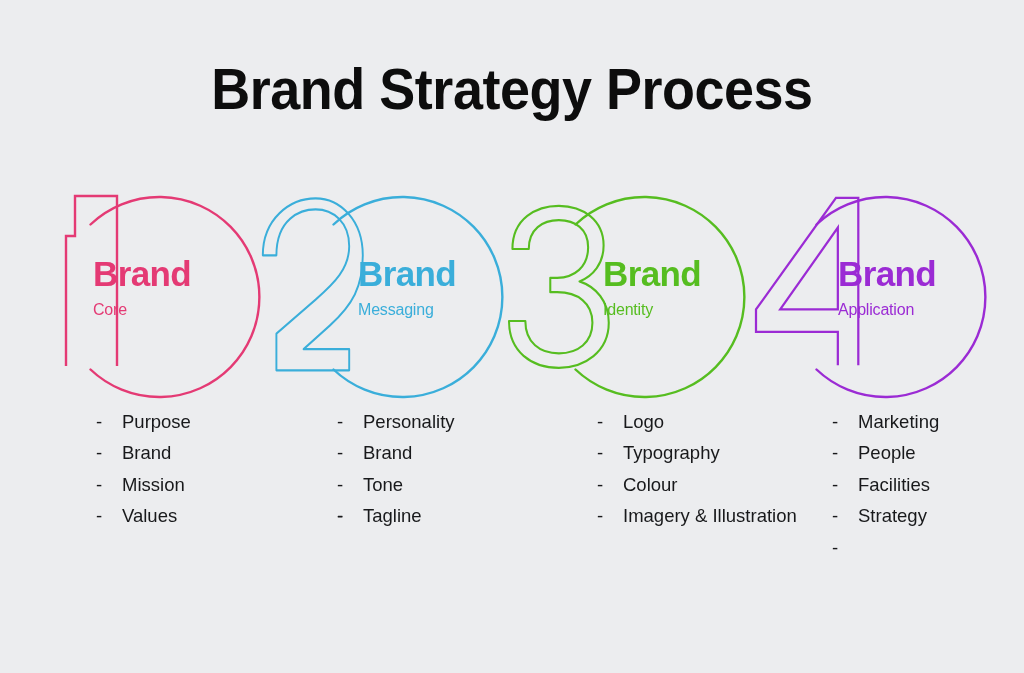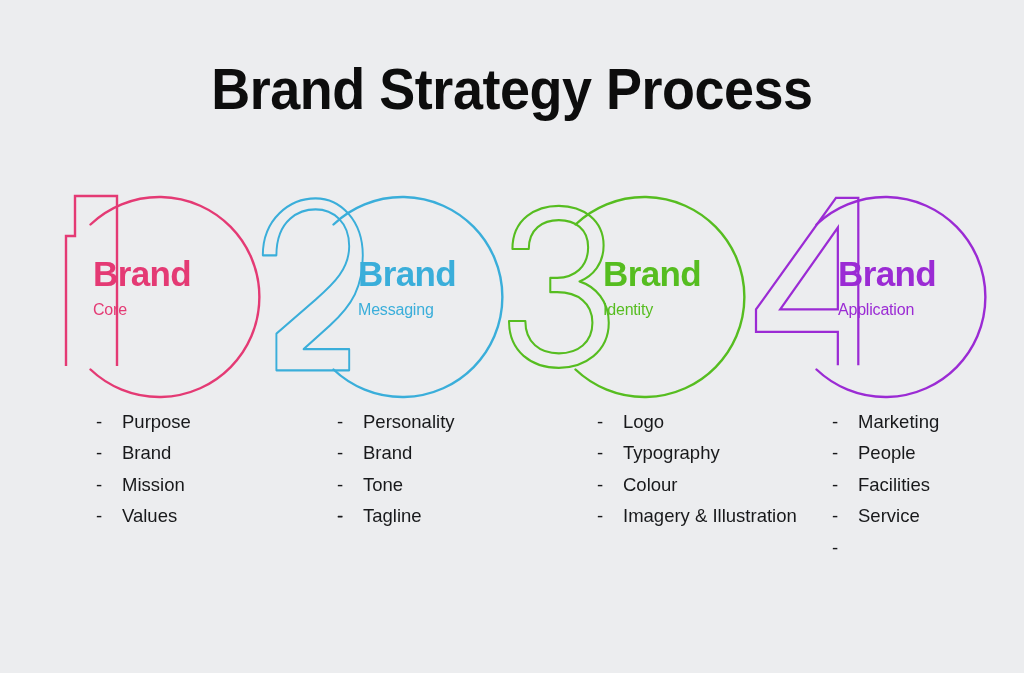--- a/index.html
+++ b/index.html
@@ -166,17 +166,17 @@
     </svg>
     <div class="stage-label">
       <div class="label-main" style="color: rgb(155, 43, 212);">Brand</div>
       <div class="label-sub" style="margin-top: 11px; color: rgb(155, 43, 212);">Application</div>
     </div>
   </div>
   <ul class="bullet-list" id="list-4" style="color: rgb(24, 25, 27);">
       <li><span class="dash">-</span><span>Marketing</span></li>
       <li><span class="dash">-</span><span>People</span></li>
       <li><span class="dash">-</span><span>Facilities</span></li>
-      <li><span class="dash">-</span><span>Service</span></li>
+      <li><span class="dash">-</span><span>Strategy</span></li>
       <li><span class="dash">-</span></li>
     </ul>
 
 </div>
 
 </body></html>

